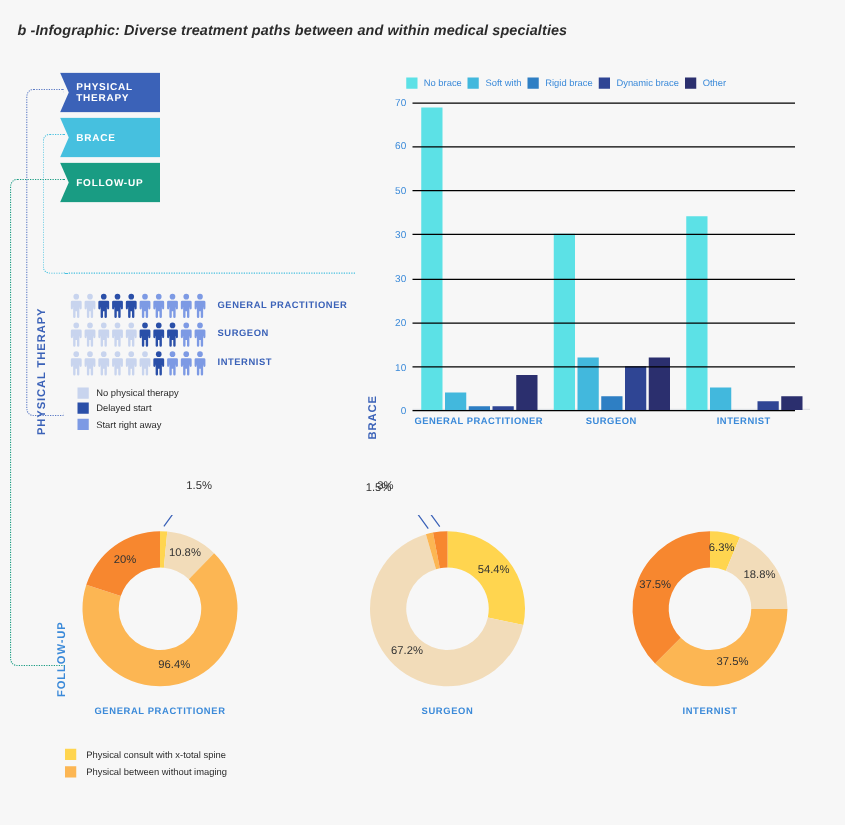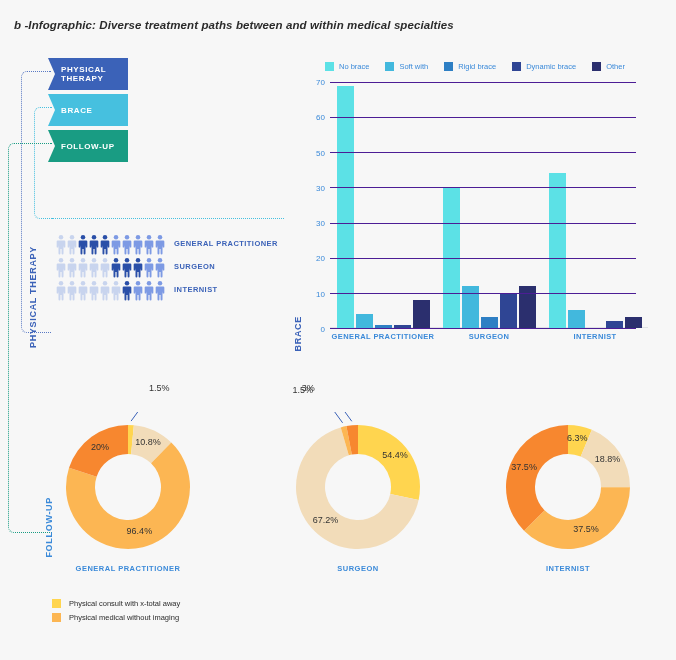--- a/index.html
+++ b/index.html
@@ -65,28 +65,28 @@
     position:absolute;left:118px;top:5px;
     font-size:7.5px;font-weight:600;letter-spacing:.45px;
     color:#3b62b8;white-space:nowrap;
   }
   .picto-legend{position:absolute;left:62px;top:308px;}
   .pl-item{display:flex;align-items:center;height:12.5px;}
   .pl-sw{width:9px;height:9px;margin-right:6px;flex:0 0 auto;}
   .pl-tx{font-size:7.5px;color:#2b2b2b;white-space:nowrap;}
 
   
-  .bar-legend{position:absolute;left:325px;top:62px;display:flex;gap:16px;}
+  .bar-legend{position:absolute;left:325px;top:62px;display:flex;gap:5px;}
   .bl-item{display:flex;align-items:center;}
   .bl-sw{width:9px;height:9px;margin-right:5px;}
   .bl-tx{font-size:7.5px;color:#3b8ad9;white-space:nowrap;}
 
   .chart{position:absolute;left:308px;top:82px;width:340px;height:264px;}
   .plot{position:absolute;left:22px;top:0;right:0;bottom:18px;}
-  .gridline{position:absolute;left:0;right:12px;height:1px;background:#4c1d95;}
+  .gridline{position:absolute;left:0;right:12px;height:1px;background:#000000;}
   .ytick{
     position:absolute;right:100%;margin-right:5px;
     transform:translateY(-50%);
     font-size:8px;color:#3b8ad9;
   }
   .axis-base{position:absolute;left:0;right:0;bottom:0;height:1px;background:#dfe2e5;}
   .groups{position:absolute;left:0;right:0;bottom:0;top:0;display:flex;}
   .group{flex:1;position:relative;display:flex;align-items:flex-end;
     justify-content:center;gap:2px;}
   .bar{width:17px;}
@@ -265,20 +265,34 @@
           <svg class="person" viewBox="0 0 12 24">
             <circle cx="6" cy="3.4" r="2.7" fill="#7d9ae4"></circle>
             <path d="M2.1 7.2h7.8a1.3 1.3 0 0 1 1.3 1.3v6.1a1 1 0 0 1-2 0v-1.1H9v9.2a1.15 1.15 0 0 1-2.3 0v-5.4H5.3v5.4a1.15 1.15 0 0 1-2.3 0v-9.2H2.8v1.1a1 1 0 0 1-2 0V8.5A1.3 1.3 0 0 1 2.1 7.2z" fill="#7d9ae4"></path>
           </svg>
           <svg class="person" viewBox="0 0 12 24">
             <circle cx="6" cy="3.4" r="2.7" fill="#7d9ae4"></circle>
             <path d="M2.1 7.2h7.8a1.3 1.3 0 0 1 1.3 1.3v6.1a1 1 0 0 1-2 0v-1.1H9v9.2a1.15 1.15 0 0 1-2.3 0v-5.4H5.3v5.4a1.15 1.15 0 0 1-2.3 0v-9.2H2.8v1.1a1 1 0 0 1-2 0V8.5A1.3 1.3 0 0 1 2.1 7.2z" fill="#7d9ae4"></path>
           </svg>
         </div>
         <div class="rowlabel">INTERNIST</div>
+      </div>
+    </div>
+  <div class="picto-legend" id="picto-legend">
+      <div class="pl-item">
+        <span class="pl-sw" style="background:#c8d4ee"></span>
+        <span class="pl-tx">No physical therapy</span>
+      </div>
+      <div class="pl-item">
+        <span class="pl-sw" style="background:#2a4fa8"></span>
+        <span class="pl-tx">Delayed start</span>
+      </div>
+      <div class="pl-item">
+        <span class="pl-sw" style="background:#7d9ae4"></span>
+        <span class="pl-tx">Start right away</span>
       </div>
     </div>
 
   <div class="bar-legend" id="bar-legend">
       <div class="bl-item">
         <span class="bl-sw" style="background:#5ce1e6"></span>
         <span class="bl-tx">No brace</span>
       </div>
       <div class="bl-item">
         <span class="bl-sw" style="background:#42b8dd"></span>
@@ -428,21 +442,21 @@
         <div class="dlabel" style="left: 96.5929px; top: 41.7578px; width: 36px; text-align: center;">18.8%</div>
         <div class="dlabel" style="left: 75.0224px; top: 111.948px; width: 36px; text-align: center;">37.5%</div>
         <div class="dlabel" style="left: 13.1371px; top: 49.7709px; width: 36px; text-align: center;">37.5%</div>
       </div>
       <div class="donut-cap">INTERNIST</div>
     </div>
 
   <div class="bot-legend" id="bot-legend">
       <div class="bgl">
         <span class="bgl-sw" style="background:#ffd54f"></span>
-        <span class="bgl-tx">Physical consult with x-total away</span>
+        <span class="bgl-tx">Physical consult with x-total spine</span>
       </div>
       <div class="bgl">
         <span class="bgl-sw" style="background:#fcb653"></span>
-        <span class="bgl-tx">Physical medical without imaging</span>
+        <span class="bgl-tx">Physical between without imaging</span>
       </div>
     </div>
 
 </div>
 
 </body></html>

